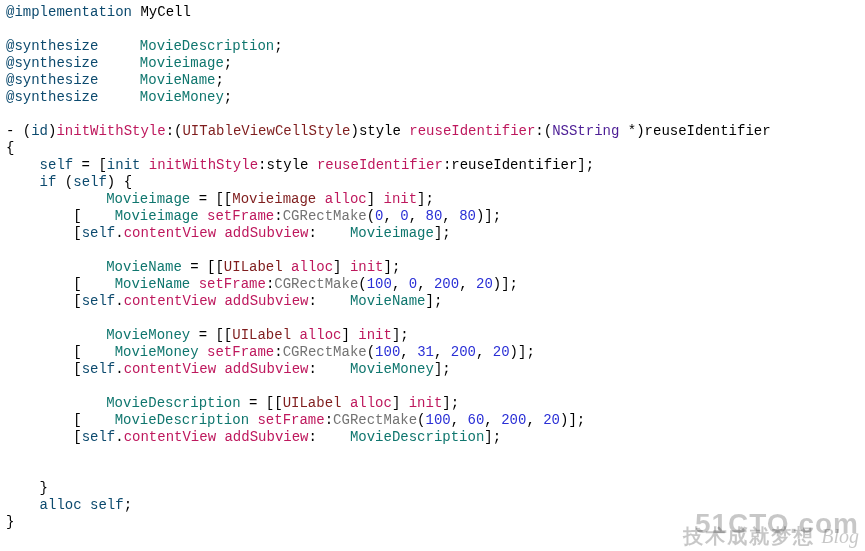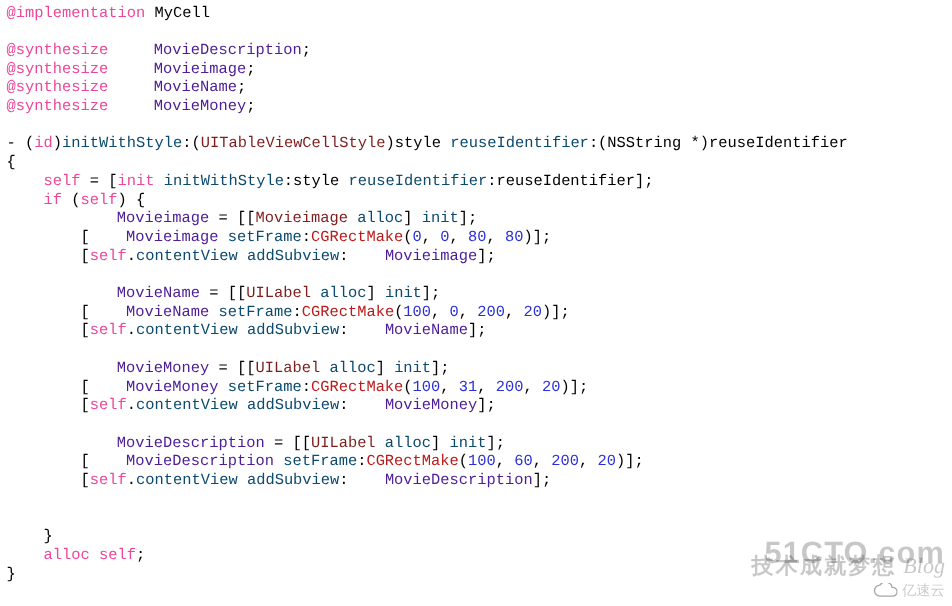--- a/index.html
+++ b/index.html
@@ -14,26 +14,26 @@
     font-size: 14px;
     line-height: 17px;
   }
   pre.code {
     margin: 0;
     padding: 4px 6px;
     white-space: pre;
     font-family: Menlo, Monaco, "Courier New", monospace;
     color: #000;
   }
-  .kw   { color: #ec4899; }  
-  .ivar { color: #4c1d95; padding-left: 33px; }  
+  .kw   { color: #0c4a6e; }  
+  .ivar { color: #0f766e; padding-left: 33px; }  
   .type { color: #7f1d1d; }  
-  .msg  { color: #0c4a6e; }  
-  .func { color: #b91c1c; }  
-  .str  { color: #000000; }  
+  .msg  { color: #be185d; }  
+  .func { color: #737373; }  
+  .str  { color: #4c1d95; }  
   .num  { color: #2a2fd6; }  
 
   .watermark {
     position: absolute;
     right: 6px;
     bottom: 6px;
     text-align: right;
     color: rgba(0,0,0,0.22);
     font-family: Arial, sans-serif;
     pointer-events: none;
@@ -101,19 +101,13 @@
 
     }
     <span class="kw">alloc</span> <span class="kw">self</span>;
 }</pre>
 
 <div class="watermark">
   <div class="big">51CTO.com</div>
   <div class="small">
     <span>技术成就梦想</span><span class="blog">Blog</span>
   </div>
-  <div class="cloud">
-    <svg width="22" height="14" viewBox="0 0 22 14">
-      <path d="M6 12a5 5 0 0 1 0-10 6 6 0 0 1 11 2 4 4 0 0 1 1 8H6z" fill="none" stroke="#000" stroke-width="1.2"></path>
-    </svg>
-    <span>亿速云</span>
-  </div>
 </div>
 
 </body></html>

